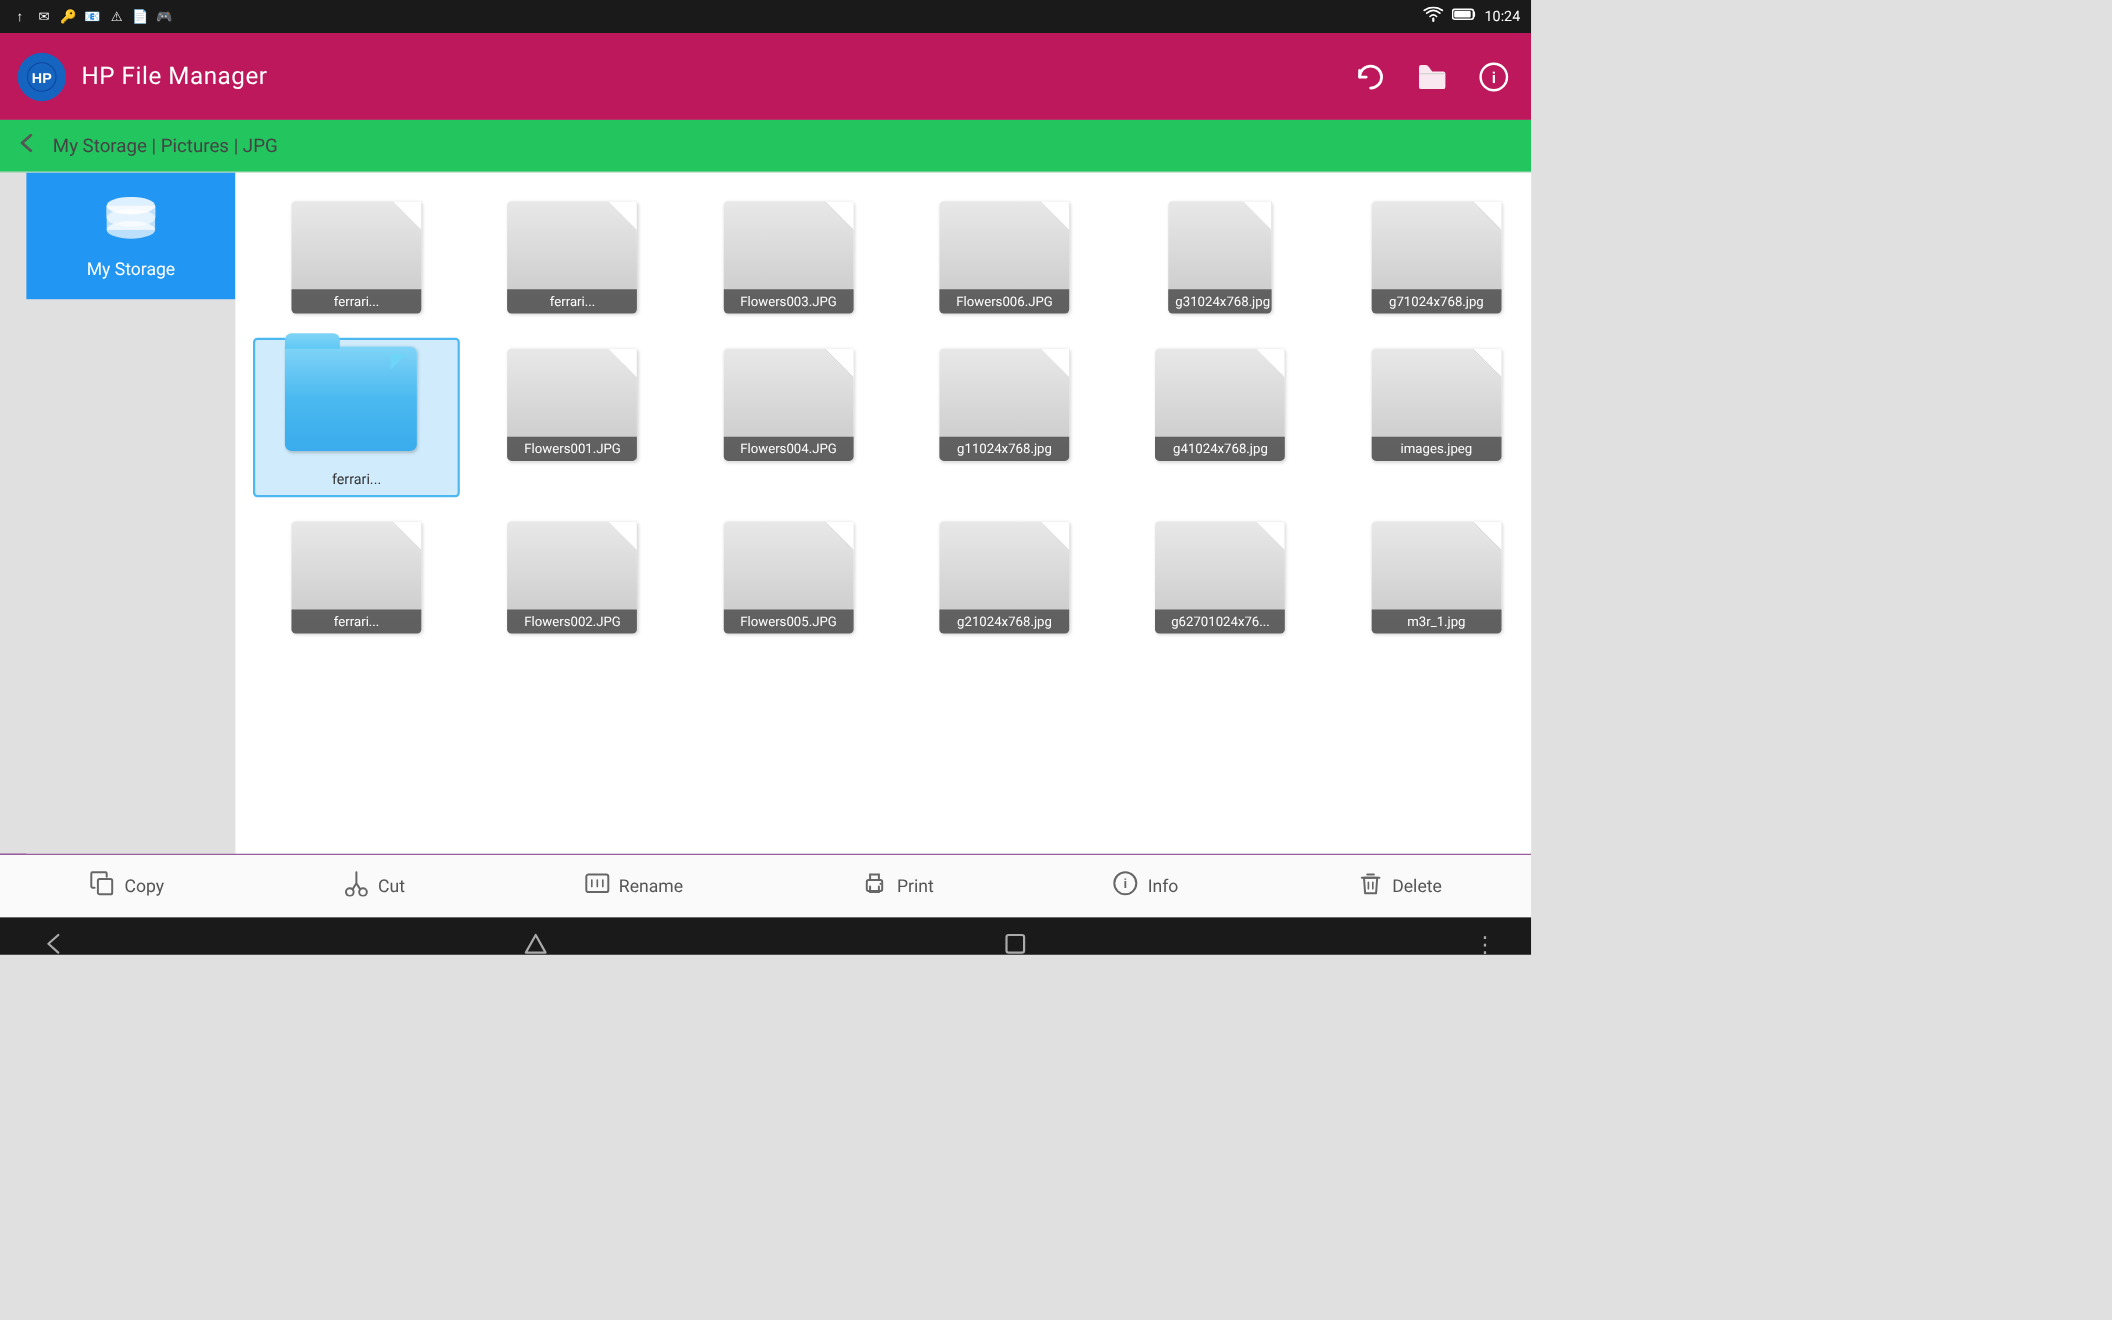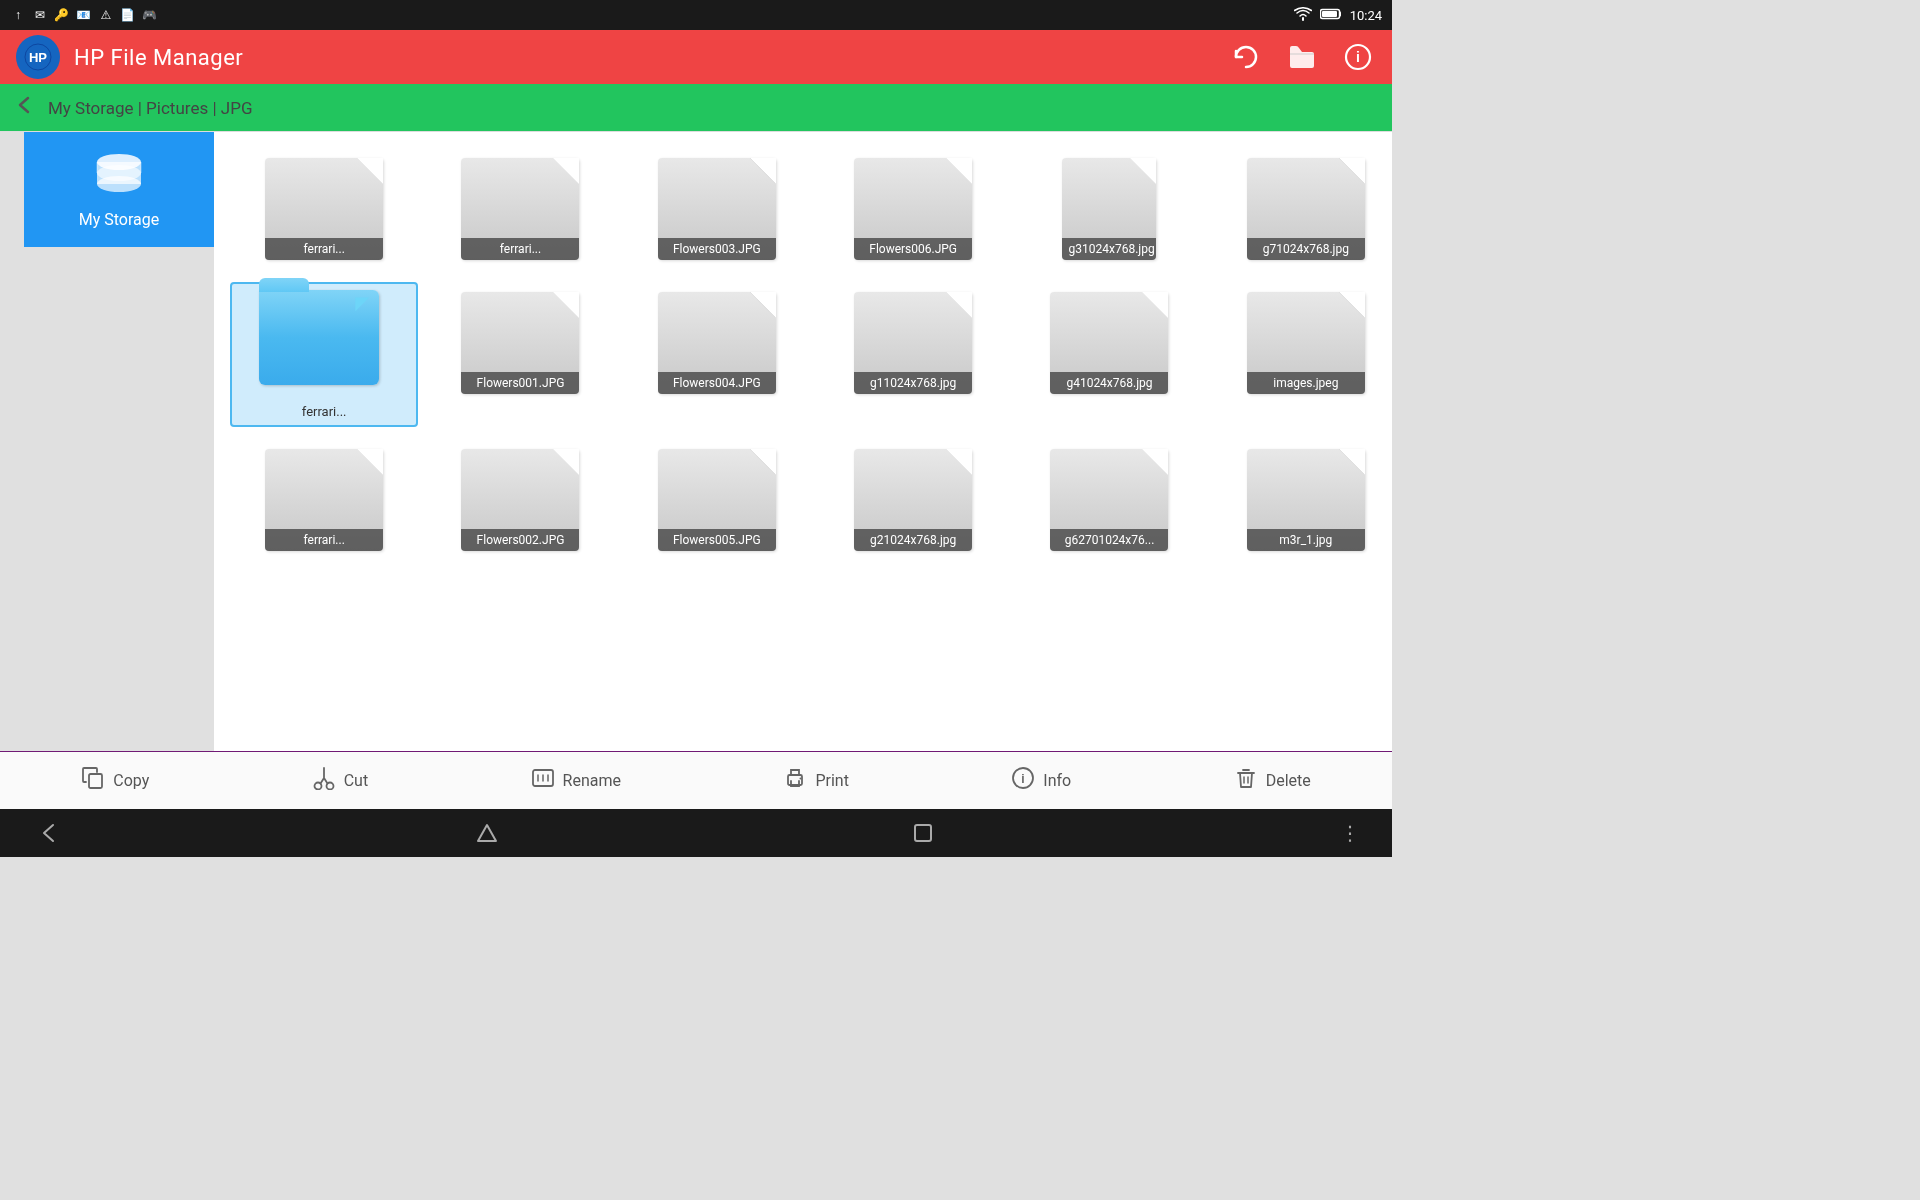--- a/index.html
+++ b/index.html
@@ -40,22 +40,22 @@
       display: flex;
       gap: 8px;
       align-items: center;
       color: white;
       font-size: 13px;
     }
 
     
     #app-header {
       width: 100%;
-      height: 54px;
-      background: #ef4444;
+      height: 79px;
+      background: #be185d;
       display: flex;
       align-items: center;
       justify-content: space-between;
       padding: 0 16px;
     }
     .header-left {
       display: flex;
       align-items: center;
       gap: 14px;
     }

